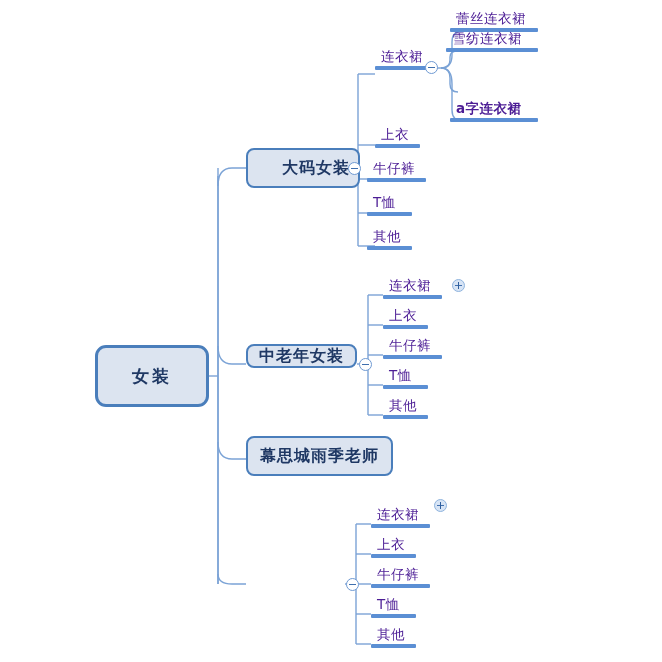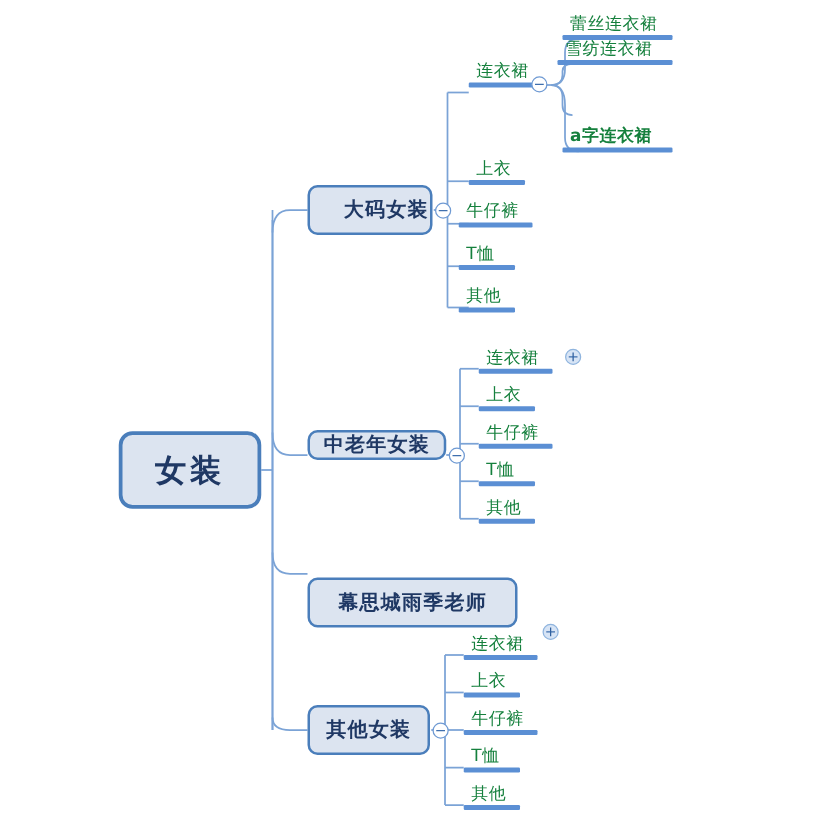--- a/index.html
+++ b/index.html
@@ -34,40 +34,40 @@
     color: #1f3864;
     display: flex;
     align-items: center;
     justify-content: center;
     white-space: nowrap;
     letter-spacing: 1px;
   }
   .node-root {
     border-width: 3px;
     border-radius: 11px;
-    font-size: 25px;
+    font-size: 17px;
     font-weight: bold;
     letter-spacing: 3px;
   }
   .node-branch {
     font-size: 16px;
     font-weight: bold;
   }
 
   
   .leaf {
     position: absolute;
     box-sizing: border-box;
   }
   .leaf-text {
     position: absolute;
     left: 6px;
     bottom: 4px;
     font-size: 13.5px;
-    color: #15803d;
+    color: #4c1d95;
     white-space: nowrap;
     letter-spacing: 0.5px;
   }
   .leaf-bar {
     position: absolute;
     left: 0;
     bottom: 0;
     height: 4px;
     background: #5b8fd4;
     border-radius: 1px;
@@ -155,21 +155,21 @@
       <path d="M356,584 L371,584"></path>
       <path d="M356,614 L371,614"></path>
       <path d="M356,644 L371,644"></path>
     </g>
   </svg>
 
   <div class="node-box node-root" style="left:95px; top:345px; width:114px; height:62px;">
     <span>女装</span>
   </div>
 
-  <div class="node-box node-branch" style="left:246px; top:148px; width:100px; height:40px;padding-left:26px;">
+  <div class="node-box node-branch" style="left:246px; top:148px; width:114px; height:40px;padding-left:26px;">
     <span>大码女装</span>
   </div>
   <div class="toggle" style="left:348px; top:162px;"></div>
 
   <div class="leaf" style="left:375px; top:48px; width:59px; height:22px;">
     <span class="leaf-text">连衣裙</span>
     <span class="leaf-bar" style="width:59px;"></span>
   </div>
   <div class="toggle" style="left:425px; top:61px;"></div>
 
@@ -224,27 +224,24 @@
   </div>
   <div class="leaf" style="left:383px; top:367px; width:45px; height:22px;">
     <span class="leaf-text">T恤</span>
     <span class="leaf-bar" style="width:45px;"></span>
   </div>
   <div class="leaf" style="left:383px; top:397px; width:45px; height:22px;">
     <span class="leaf-text">其他</span>
     <span class="leaf-bar" style="width:45px;"></span>
   </div>
 
-  <div class="node-box node-branch" style="left:246px; top:462px; width:168px; height:40px;">
+  <div class="node-box node-branch" style="left:246px; top:436px; width:147px; height:40px;">
     <span>幕思城雨季老师</span>
   </div>
 
-  <div class="node-box node-branch" style="left:246px; top:564px; width:98px; height:40px;">
-    <span>其他女装</span>
-  </div>
   <div class="toggle" style="left:346px; top:578px;"></div>
 
   <div class="leaf" style="left:371px; top:506px; width:59px; height:22px;">
     <span class="leaf-text">连衣裙</span>
     <span class="leaf-bar" style="width:59px;"></span>
   </div>
   <div class="toggle plus" style="left:434px; top:499px;"></div>
 
   <div class="leaf" style="left:371px; top:536px; width:45px; height:22px;">
     <span class="leaf-text">上衣</span>

